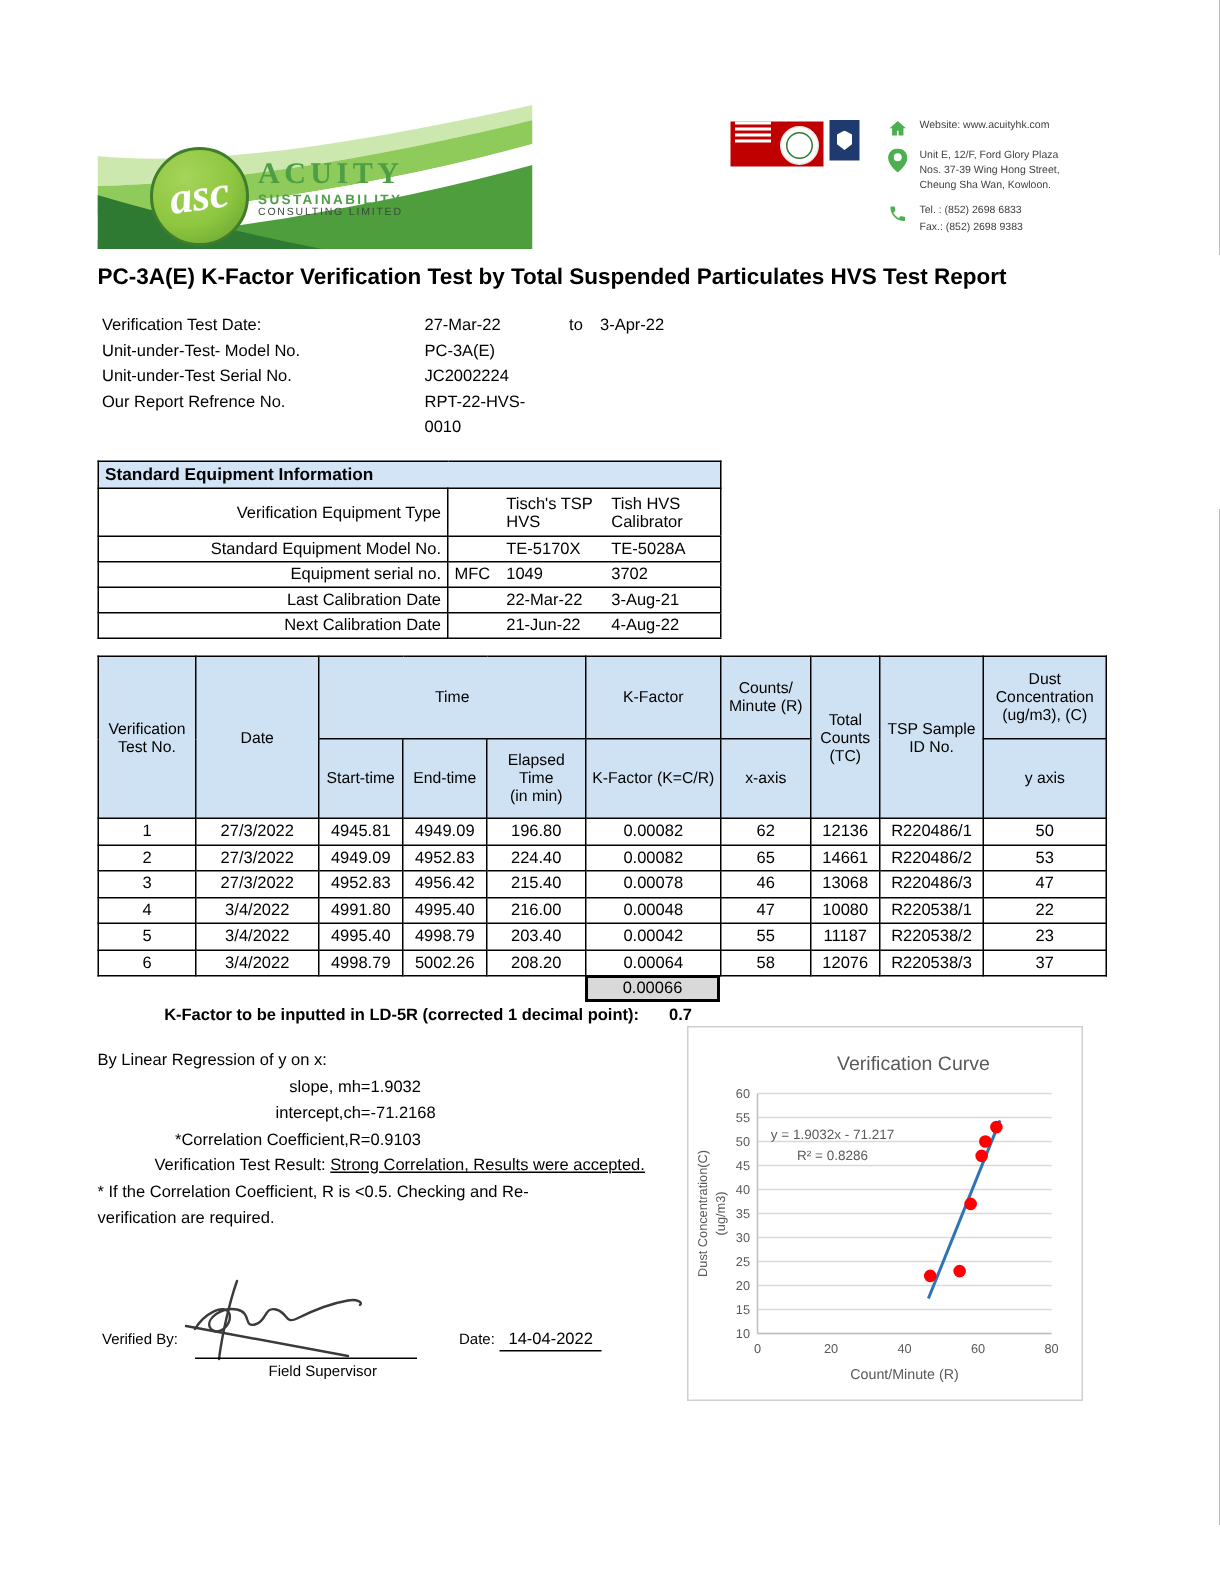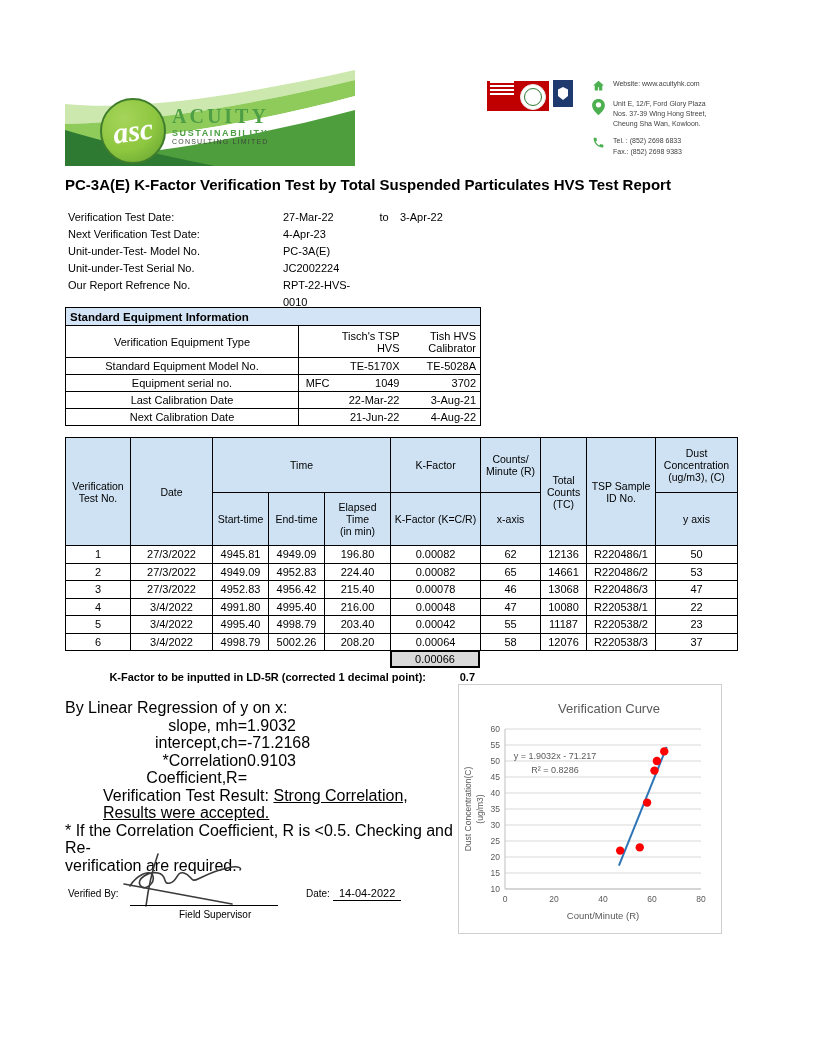--- a/index.html
+++ b/index.html
@@ -30,22 +30,22 @@
   .report-title { font-size:15px; font-weight:bold; }
   .info-row { display:flex; font-size:11px; line-height:17px; }
   .info-label { width:215px; }
   .info-value { width:85px; }
   .info-to { width:32px; text-align:center; }
 
   
   table.equip { border-collapse:collapse; table-layout:fixed; width:415px; font-size:11px; }
   table.equip td, table.equip th { border:1px solid #000; padding:0 4px; }
   table.equip .eq-title { background:#d2e4f5; font-weight:bold; text-align:left; font-size:11.5px; border:1.5px solid #000; }
-  table.equip td.lbl { text-align:center; }
-  table.equip td.val { text-align:right; border-left:none; border-right:none; }
+  table.equip td.lbl { text-align:right; }
+  table.equip td.val { text-align:left; border-left:none; border-right:none; }
   table.equip td.vdiv { border-left:1px solid #000; }
   table.equip { border:1.5px solid #000; }
   table.equip tr { height:17px; }
 
   
   table.main { border-collapse:collapse; table-layout:fixed; width:672px; font-size:10.5px; border:1.5px solid #000; }
   table.main th, table.main td { border:1px solid #000; padding:0 2px; text-align:center; font-weight:normal; }
   table.main thead th { background:#cfe2f3; vertical-align:middle; }
   table.main thead tr:last-child th { border-bottom:1.5px solid #000; }
   table.main tbody tr { height:17.5px; }
@@ -53,21 +53,21 @@
 
   .avg-cell {
     position:absolute; left:390px; top:650px; width:90px; height:18px;
     background:#d9d9d9; border:2px solid #000; box-sizing:border-box;
     font-size:11px; text-align:center; line-height:15px;
   }
 
   .kfactor-note { font-size:11px; font-weight:bold; }
 
   
-  .regression { font-size:16px; line-height:17.5px; width:400px; }
+  .regression { font-size:11px; line-height:17.5px; width:400px; }
   .reg-row { display:flex; }
   .reg-label { width:182px; text-align:right; }
   .reg-value { width:92px; }
   .result-value { text-decoration:underline;text-align:center; }
 
   
   .chart-box { border:1px solid #d0cece; background:#fff; }
   .ctitle { font-size:13px; fill:#595959; }
   .ceq    { font-size:9px;  fill:#595959; }
   .tick   { font-size:8.5px; fill:#595959; }
@@ -153,26 +153,20 @@
   </div>
 
   <div class="abs report-title" style="left:65px; top:176px; width:720px;">PC-3A(E)  K-Factor Verification Test by Total Suspended Particulates HVS Test Report</div>
 
   <div class="abs" style="left:68px; top:209px;" id="info-rows">
       <div class="info-row">
         <span class="info-label">Verification Test Date:</span>
         <span class="info-value">27-Mar-22</span>
         <span class="info-to">to</span>
         <span class="info-value">3-Apr-22</span>
-      </div>
-      <div class="info-row">
-        <span class="info-label">Next Verification Test Date:</span>
-        <span class="info-value">4-Apr-23</span>
-        <span class="info-to"></span>
-        <span class="info-value"></span>
       </div>
       <div class="info-row">
         <span class="info-label">Unit-under-Test- Model No.</span>
         <span class="info-value">PC-3A(E)</span>
         <span class="info-to"></span>
         <span class="info-value"></span>
       </div>
       <div class="info-row">
         <span class="info-label">Unit-under-Test Serial No.</span>
         <span class="info-value">JC2002224</span>
@@ -347,21 +341,21 @@
           <td>12076</td>
           <td>R220538/3</td>
           <td>37</td>
         </tr>
       </tbody>
   </table>
 
   <div class="avg-cell">0.00066</div>
 
   <div class="abs kfactor-note" style="left:100px; top:671px; width:326px; text-align:right;">K-Factor to be inputted in LD-5R (corrected 1 decimal point):</div>
-  <div class="abs kfactor-note" style="left:425px; top:671px; width:50px; text-align:right;">0.7</div>
+  <div class="abs kfactor-note" style="left:446px; top:671px; width:50px; text-align:left;">0.7</div>
 
   <div class="abs regression" style="left:65px; top:699px;">
     <div>By Linear Regression of y on x:</div>
     <div class="reg-row">
       <span class="reg-label">slope, mh=</span>
       <span class="reg-value">1.9032</span>
     </div>
     <div class="reg-row">
       <span class="reg-label">intercept,ch=</span>
       <span class="reg-value">-71.2168</span>

